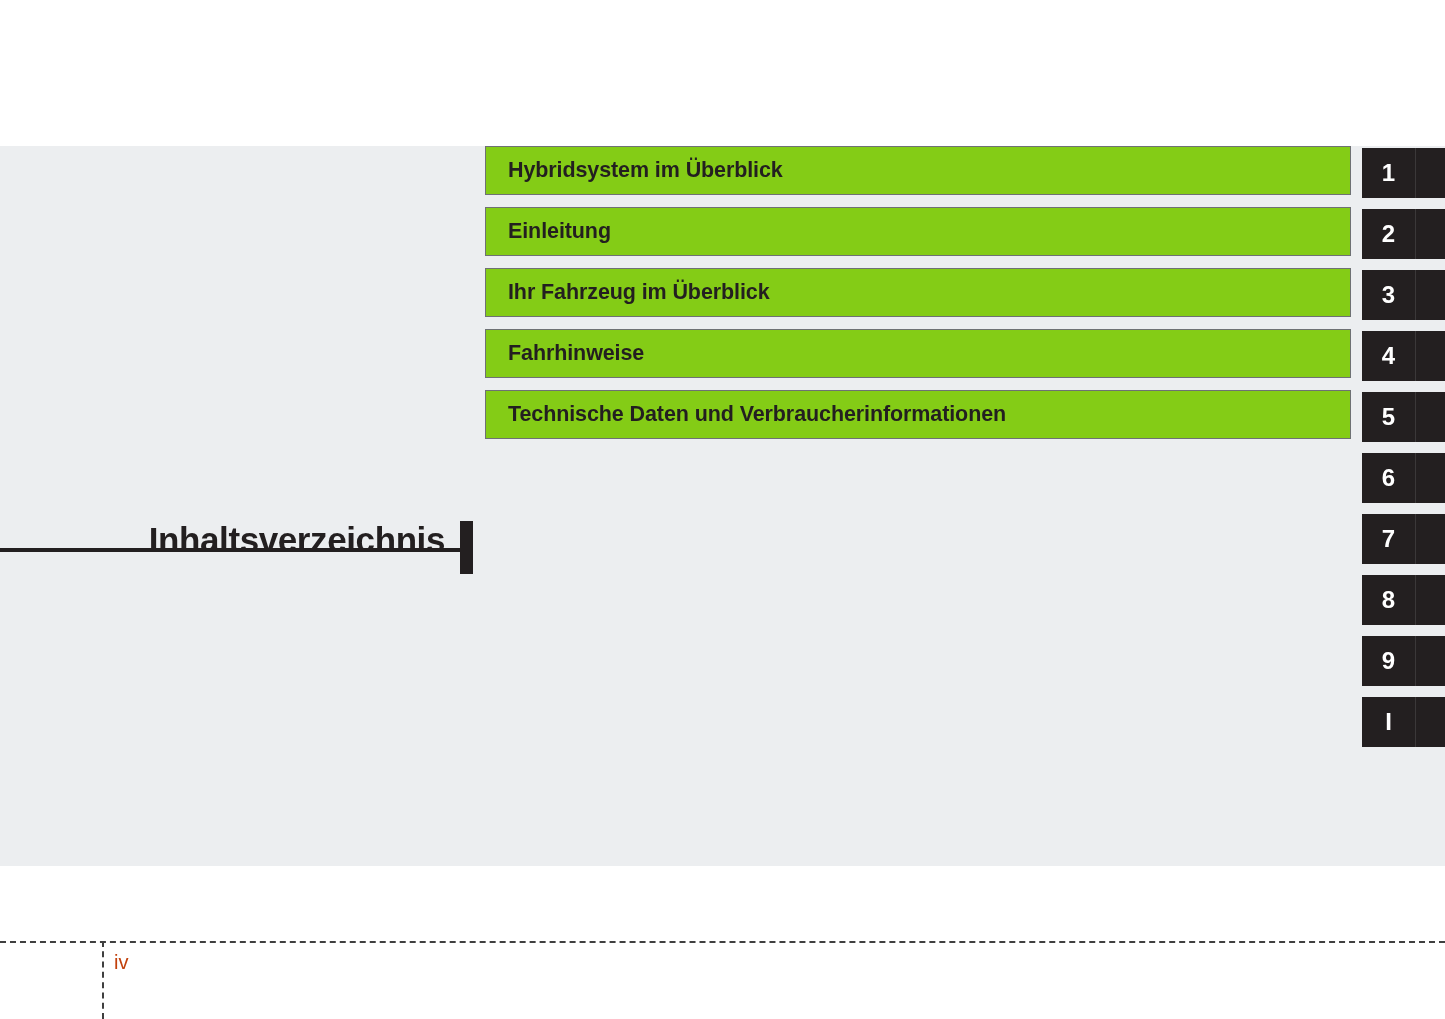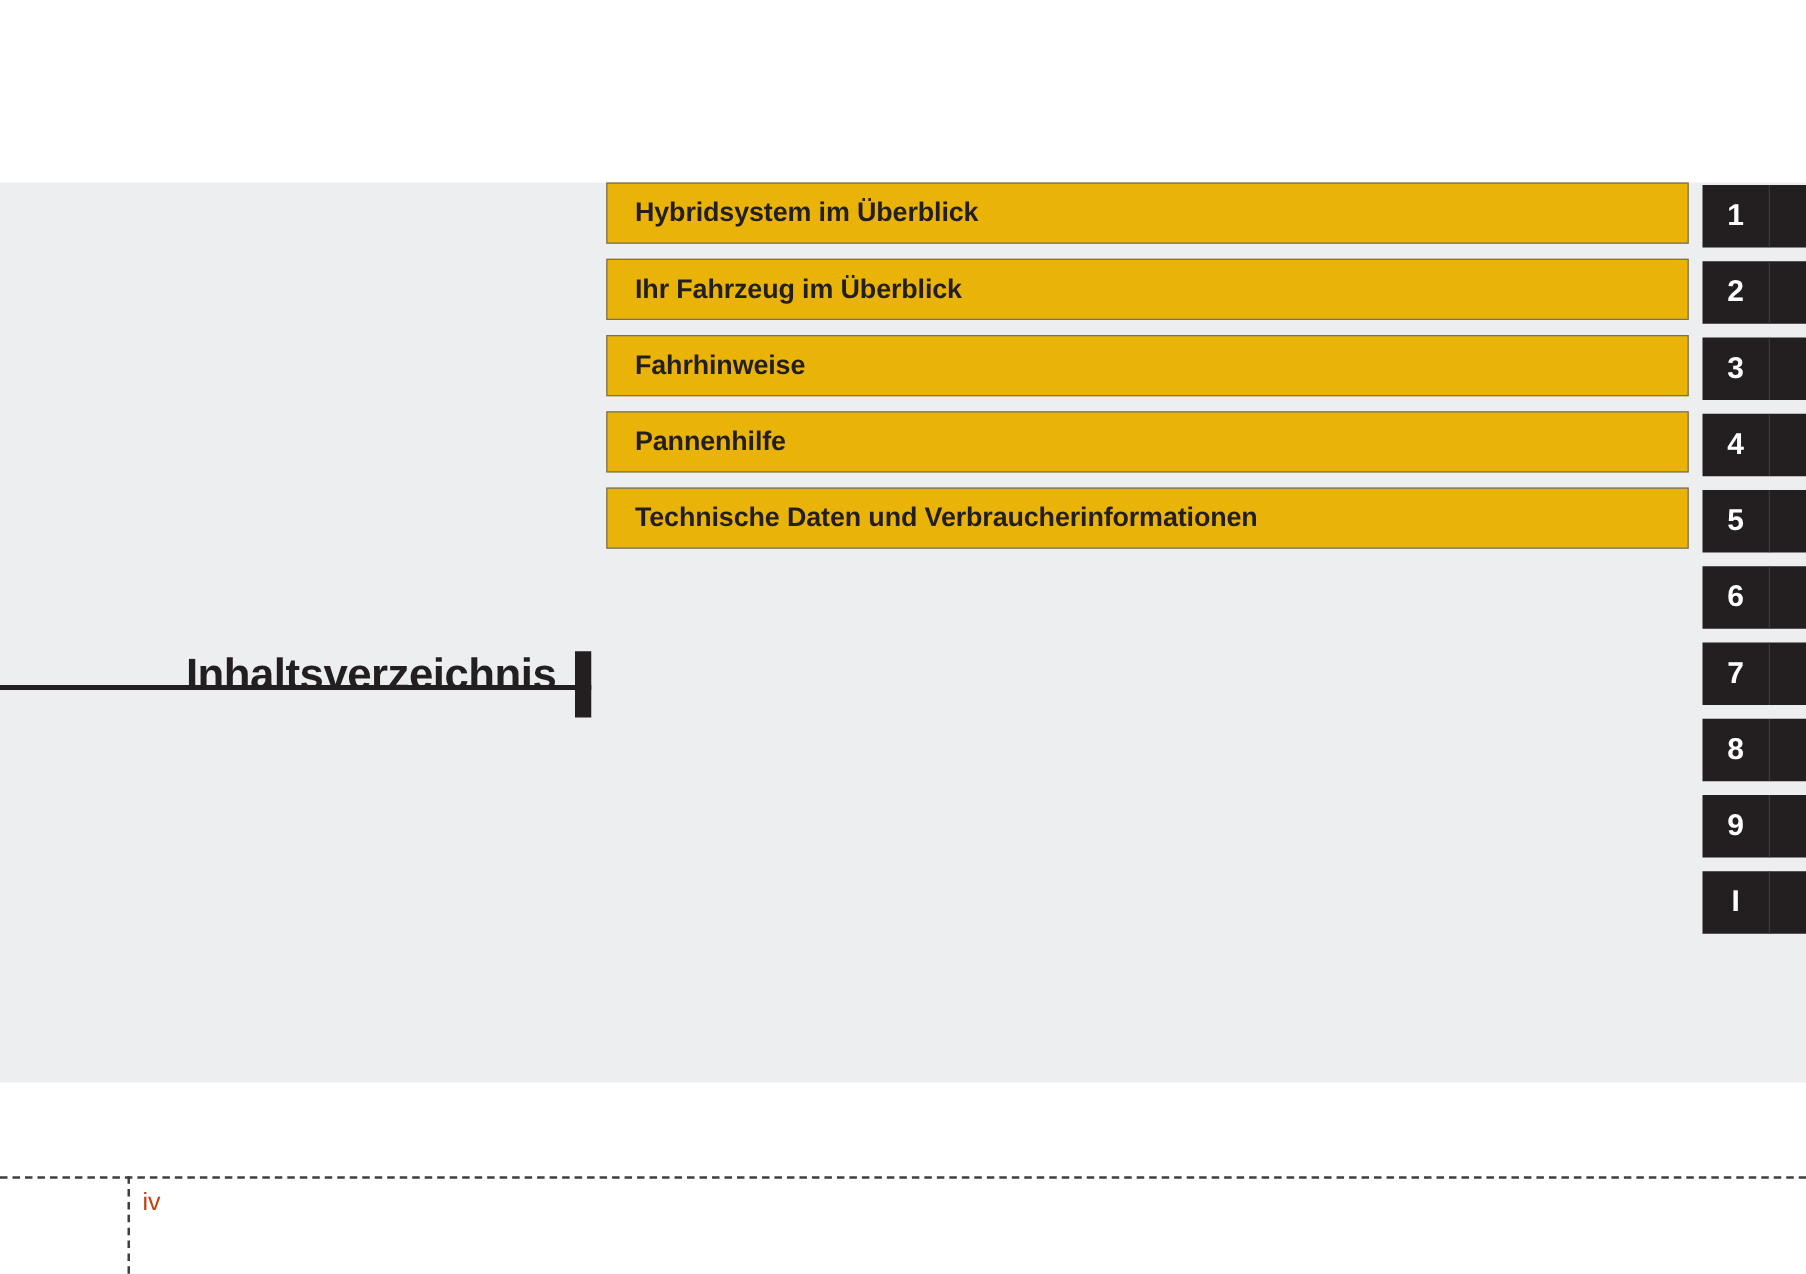--- a/index.html
+++ b/index.html
@@ -71,21 +71,21 @@
     top: 146px;
     width: 866px;
   }
   .chapter-row {
     position: relative;
     box-sizing: border-box;
     width: 866px;
     height: 49px;
     margin-bottom: 12px;
     border: 1px solid #6e7174;
-    background: #eab308;
+    background: #84cc16;
     display: flex;
     align-items: center;
   }
   .chapter-label {
     padding-left: 22px;
     font-size: 21.5px;
     font-weight: 700;
     color: #231f20;
     letter-spacing: -0.1px;
     white-space: nowrap;
@@ -163,27 +163,27 @@
   <div id="page-title">Inhaltsverzeichnis</div>
   <div id="title-bar"></div>
 </div>
 <div id="title-rule"></div>
 
 <div id="chapter-list">
     <div class="chapter-row">
       <span class="chapter-label">Hybridsystem im Überblick</span>
     </div>
     <div class="chapter-row">
+      <span class="chapter-label">Einleitung</span>
+    </div>
+    <div class="chapter-row">
       <span class="chapter-label">Ihr Fahrzeug im Überblick</span>
     </div>
     <div class="chapter-row">
       <span class="chapter-label">Fahrhinweise</span>
-    </div>
-    <div class="chapter-row">
-      <span class="chapter-label">Pannenhilfe</span>
     </div>
     <div class="chapter-row">
       <span class="chapter-label">Technische Daten und Verbraucherinformationen</span>
     </div>
   </div>
 
 <div id="tab-strip">
     <div class="thumb-tab">
       <div class="tab-divider"></div>
       <span class="tab-number">1</span>

